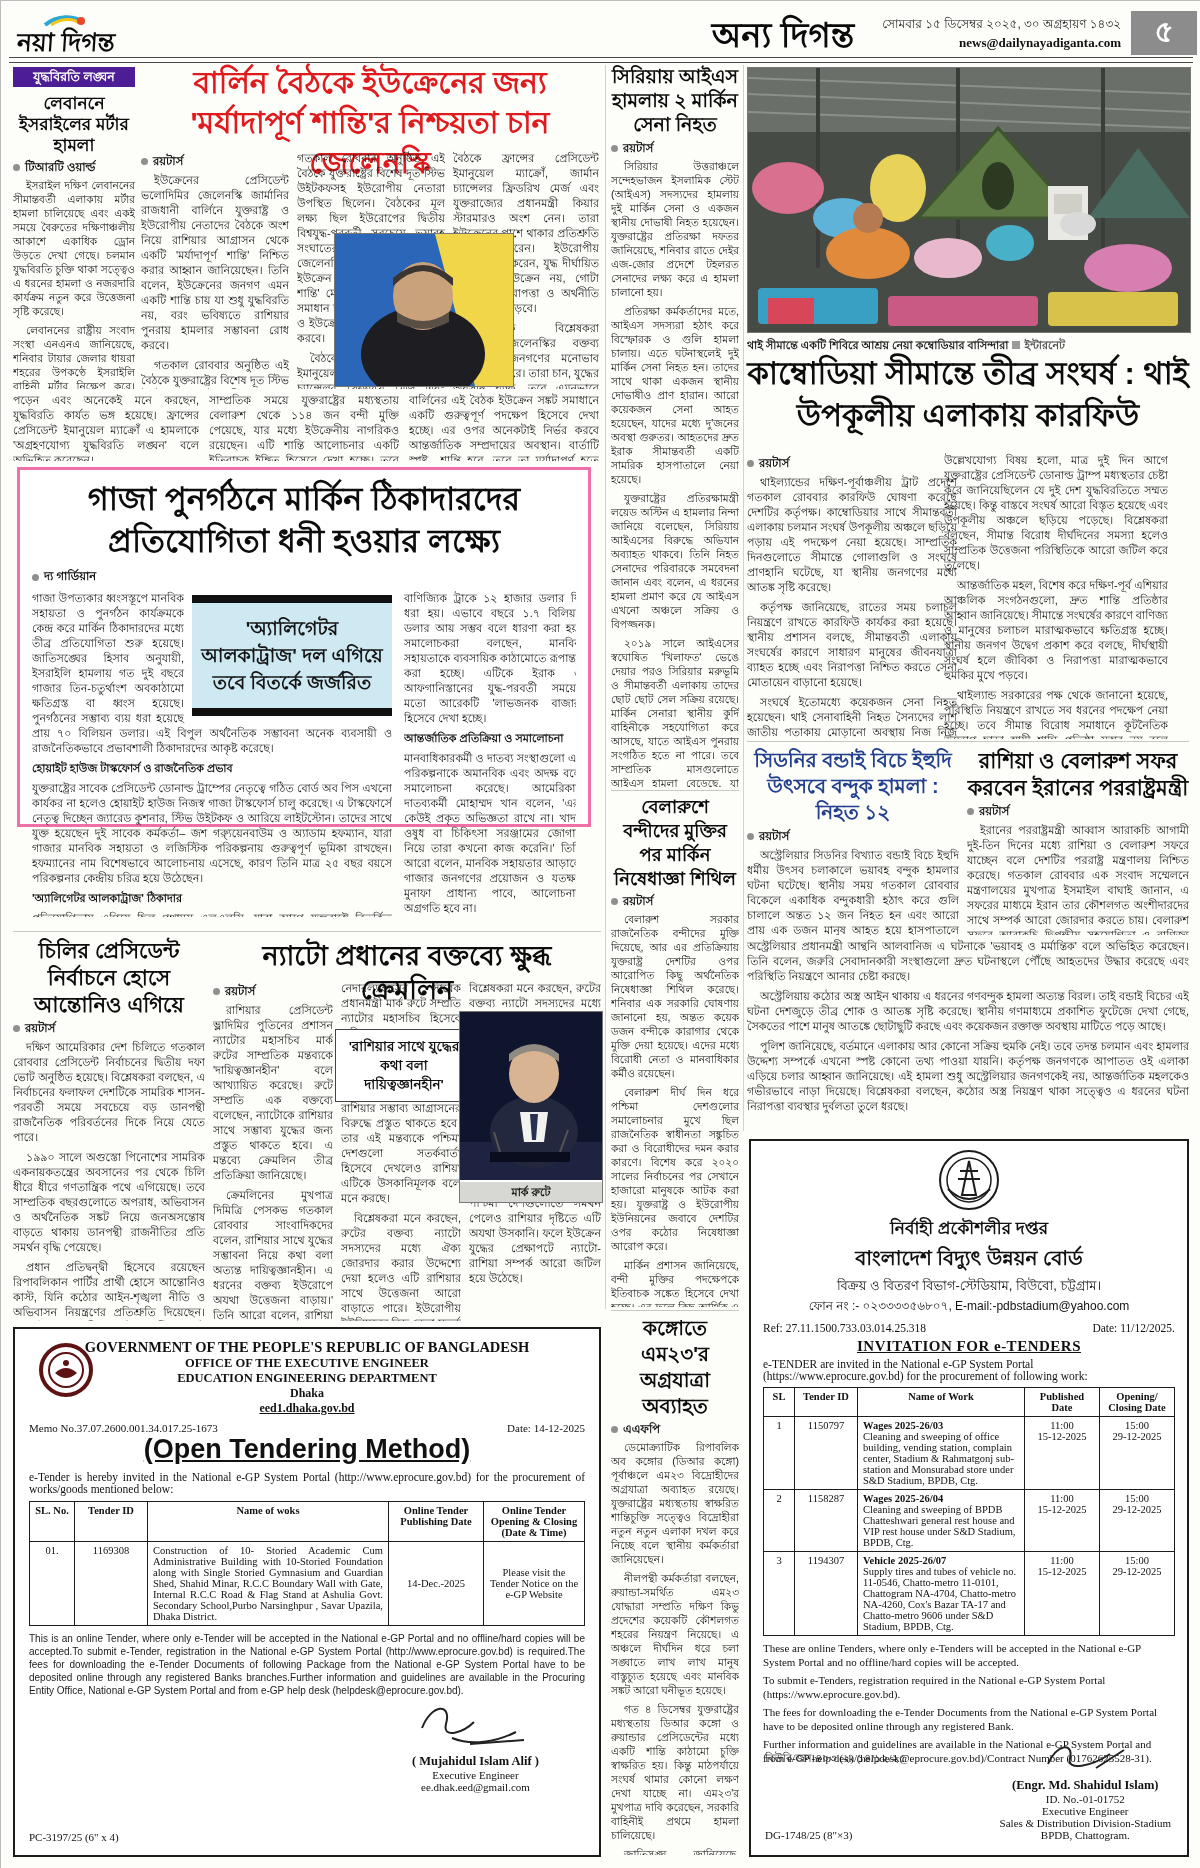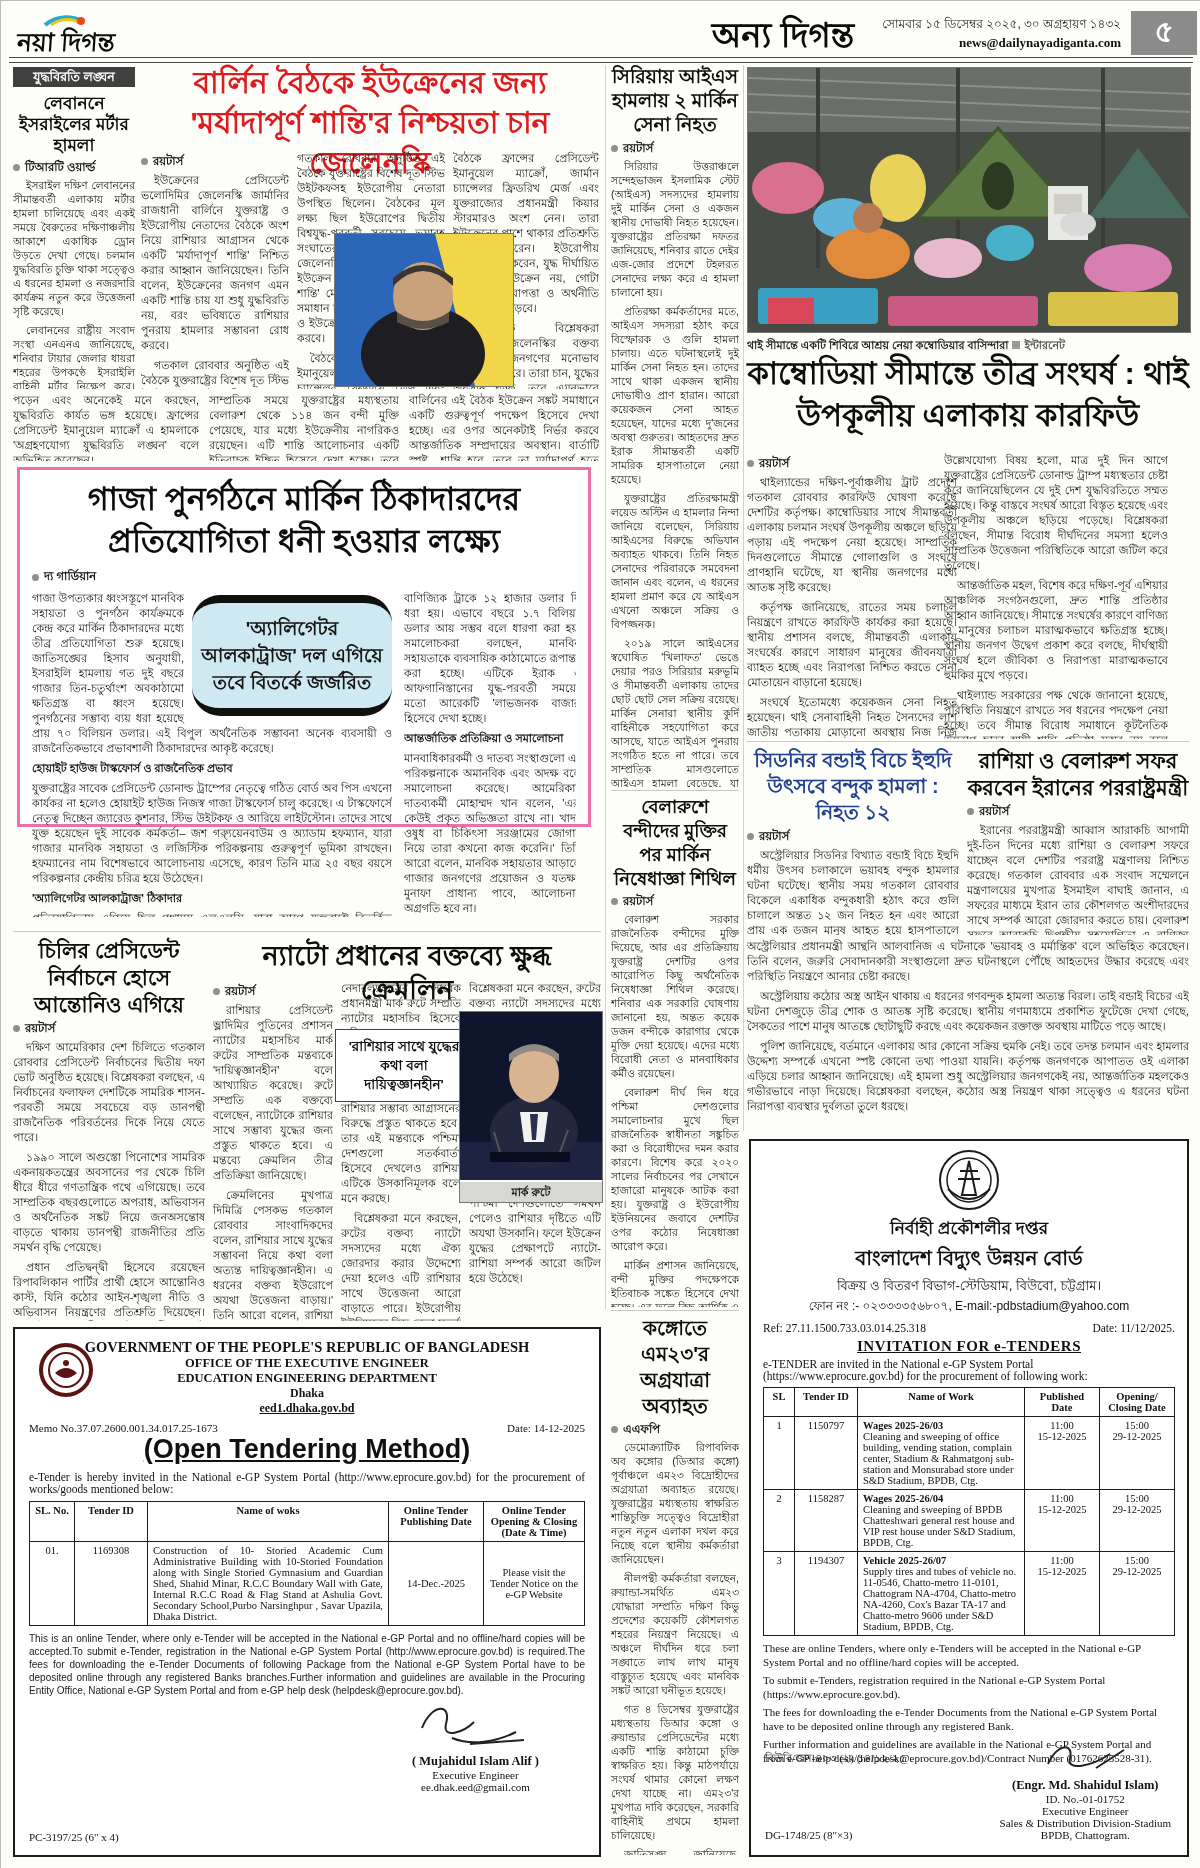--- a/index.html
+++ b/index.html
@@ -9,31 +9,31 @@
   .abs{position:absolute;}
   .col{position:absolute;overflow:hidden;text-align:justify;}
   .bn{font-size:11px;line-height:15px;color:#151515;}
   .bn p{margin:0 0 5px;text-indent:13px;}
   .bn p.noind{text-indent:0;}
   .headline{font-weight:bold;color:#0c0c0c;}
   .center{text-align:center;}
   .byline{display:flex;align-items:center;gap:5px;font-weight:bold;font-size:11.5px;
           margin:3px 0 4px;text-align:left;}
   .byline .dot{width:7px;height:7px;border-radius:50%;background:#8f8f8f;flex:0 0 auto;}
-  .kicker{background:#404040;color:#fff;font-weight:bold;font-size:12.5px;text-align:center;
+  .kicker{background:#4c1d95;color:#fff;font-weight:bold;font-size:12.5px;text-align:center;
           padding:3px 2px;margin-bottom:6px;}
   .subhead{font-weight:bold;text-indent:0 !important;margin:2px 0 2px;}
   .vrule{position:absolute;width:1px;background:#d2d2cd;}
   .hrule{position:absolute;height:1px;background:#c9c9c4;}
   .ph{position:absolute;border:1px solid #777;background:#222;overflow:hidden;}
   .caption{font-size:11px;font-weight:bold;color:#222;}
   .caption .sq{display:inline-block;width:8px;height:8px;background:#9a9a9a;margin:0 4px;}
   .pullquote-gaza{float:right;width:188px;margin:4px 0 4px 8px;background:#cfe9f3;
     border-top:8px solid #101010;border-bottom:8px solid #101010;padding:12px 6px;
-    font-size:19px;line-height:27px;font-weight:bold;text-align:center;border-radius:28px;}
+    font-size:19px;line-height:27px;font-weight:bold;text-align:center;}
   .pullquote-nato{position:absolute;border:1px solid #444;background:#fff;padding:7px 5px;
     font-weight:bold;font-size:13.5px;line-height:19px;text-align:center;}
   .gaza-box{position:absolute;border:3px solid #ef6fa8;background:#fff;}
   .tender{position:absolute;border:2px solid #1c1c1c;background:#fff;
           font-family:"Liberation Serif",serif;}
   .tender table{border-collapse:collapse;width:100%;}
   .tender th,.tender td{border:1px solid #1c1c1c;padding:3px 5px;vertical-align:top;}
   .tender th{font-weight:bold;text-align:center;}
   .masthead-title{font-weight:bold;font-size:34px;color:#0a0a0a;}
   .pagenum{position:absolute;background:#8c8c8c;color:#fff;font-size:30px;font-weight:bold;

